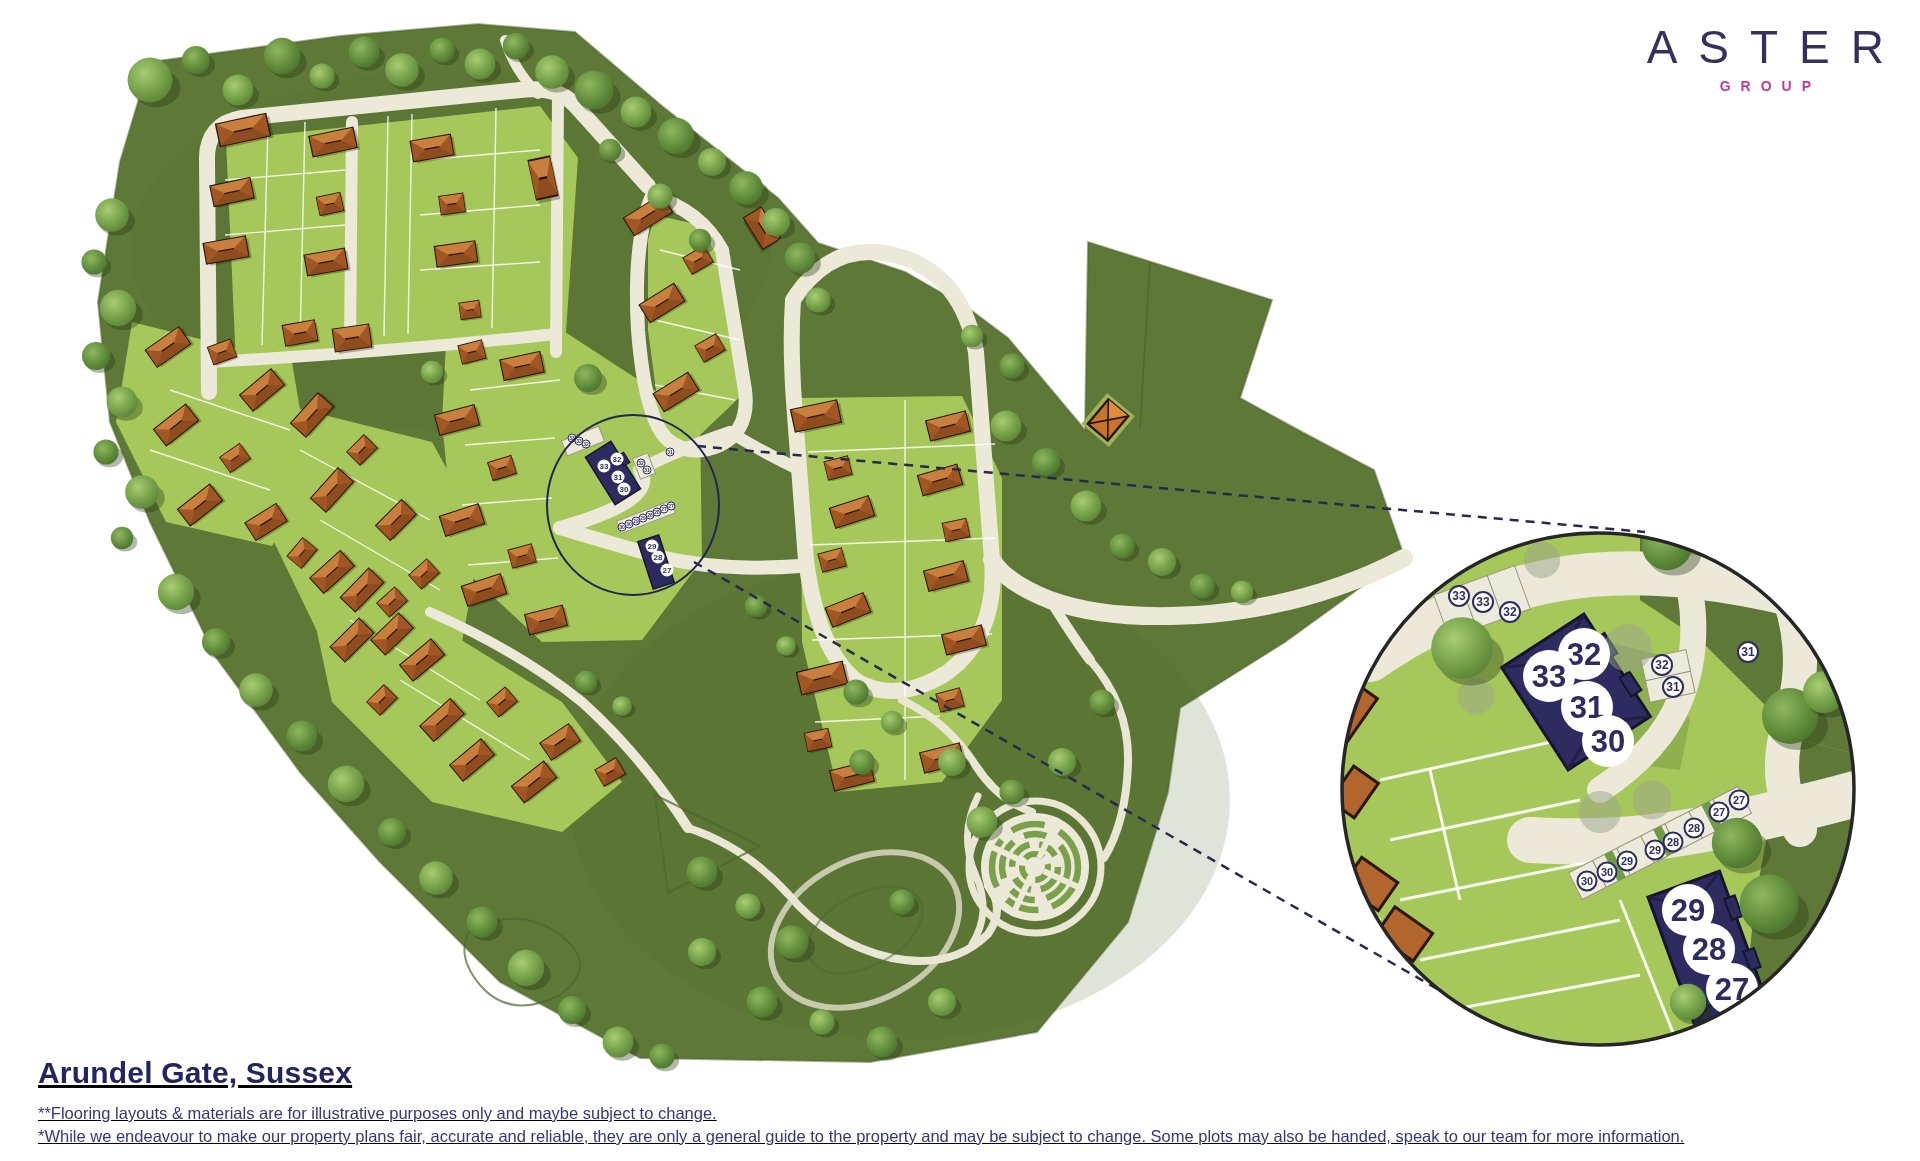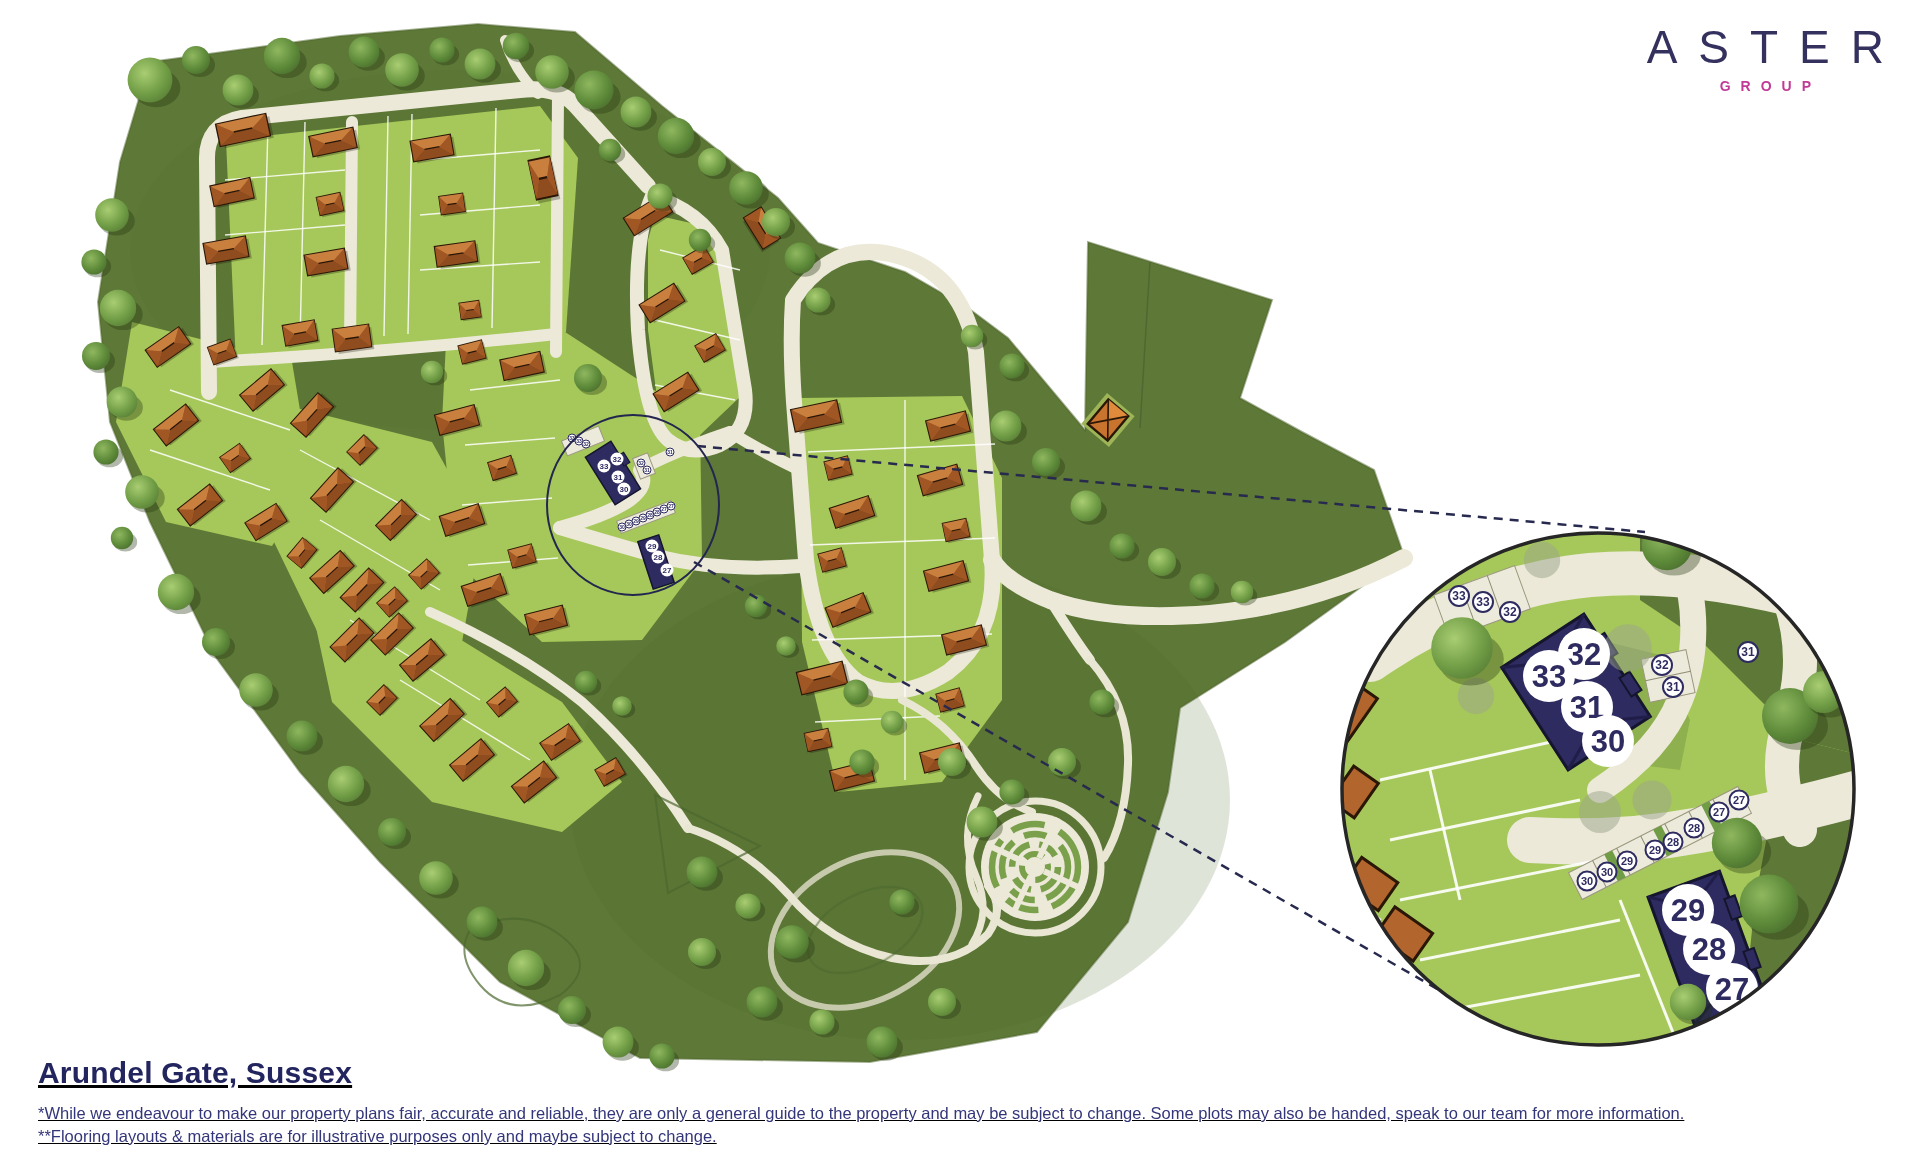--- a/index.html
+++ b/index.html
@@ -599,17 +599,17 @@
   </g>
 </svg>
 
 <div class="logo">
   <div class="brand">ASTER</div>
   <div class="sub">GROUP</div>
 </div>
 
 <div class="footer">
   <h1 class="title">Arundel Gate, Sussex</h1>
+  <p class="disc">**Flooring layouts &amp; materials are for illustrative purposes only and maybe subject to change.</p>
   <p class="disc">*While we endeavour to make our property plans fair, accurate and reliable, they are only a general guide to the property and may be subject to change. Some plots may also be handed, speak to our team for more information.</p>
-  <p class="disc">**Flooring layouts &amp; materials are for illustrative purposes only and maybe subject to change.</p>
 </div>
 
 </div>
 
 </body></html>

